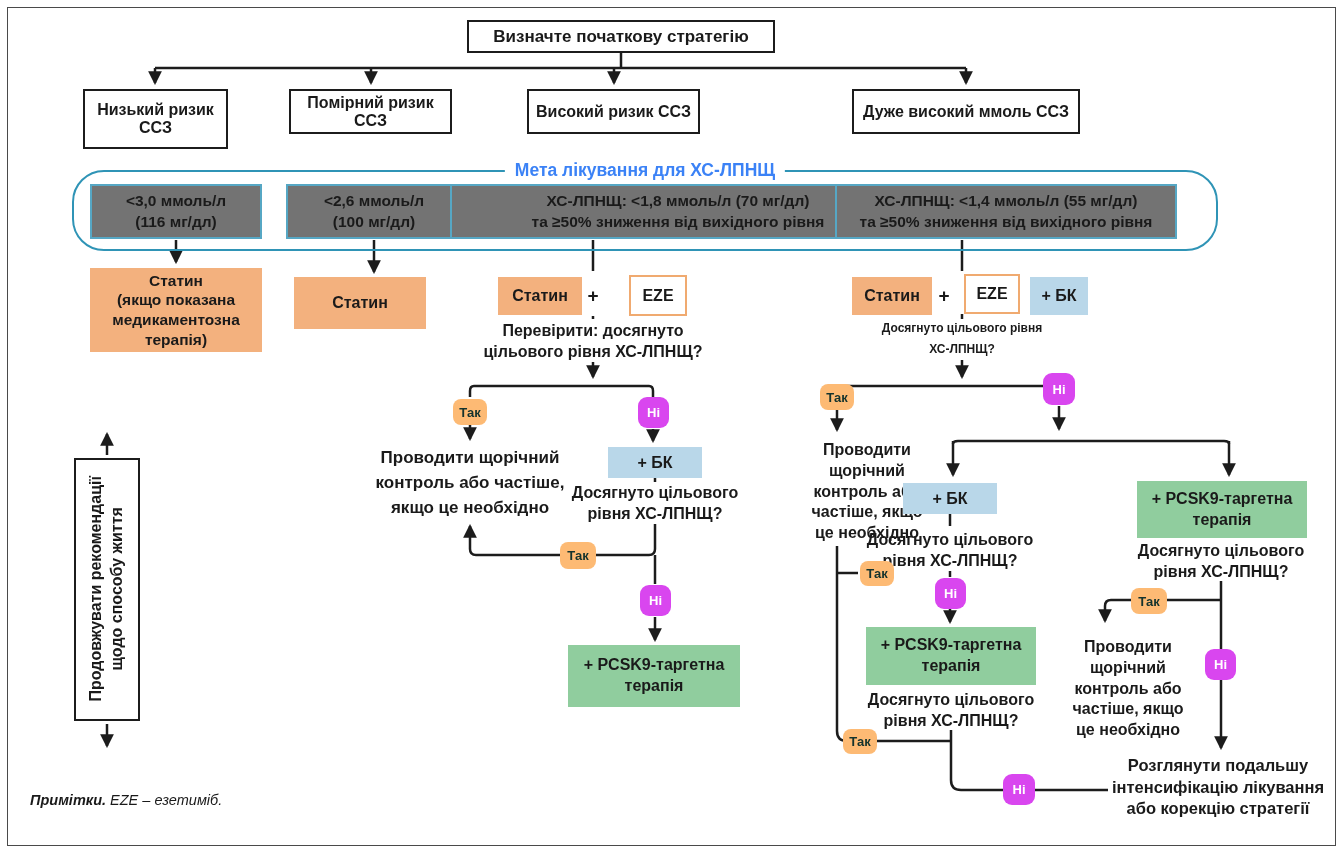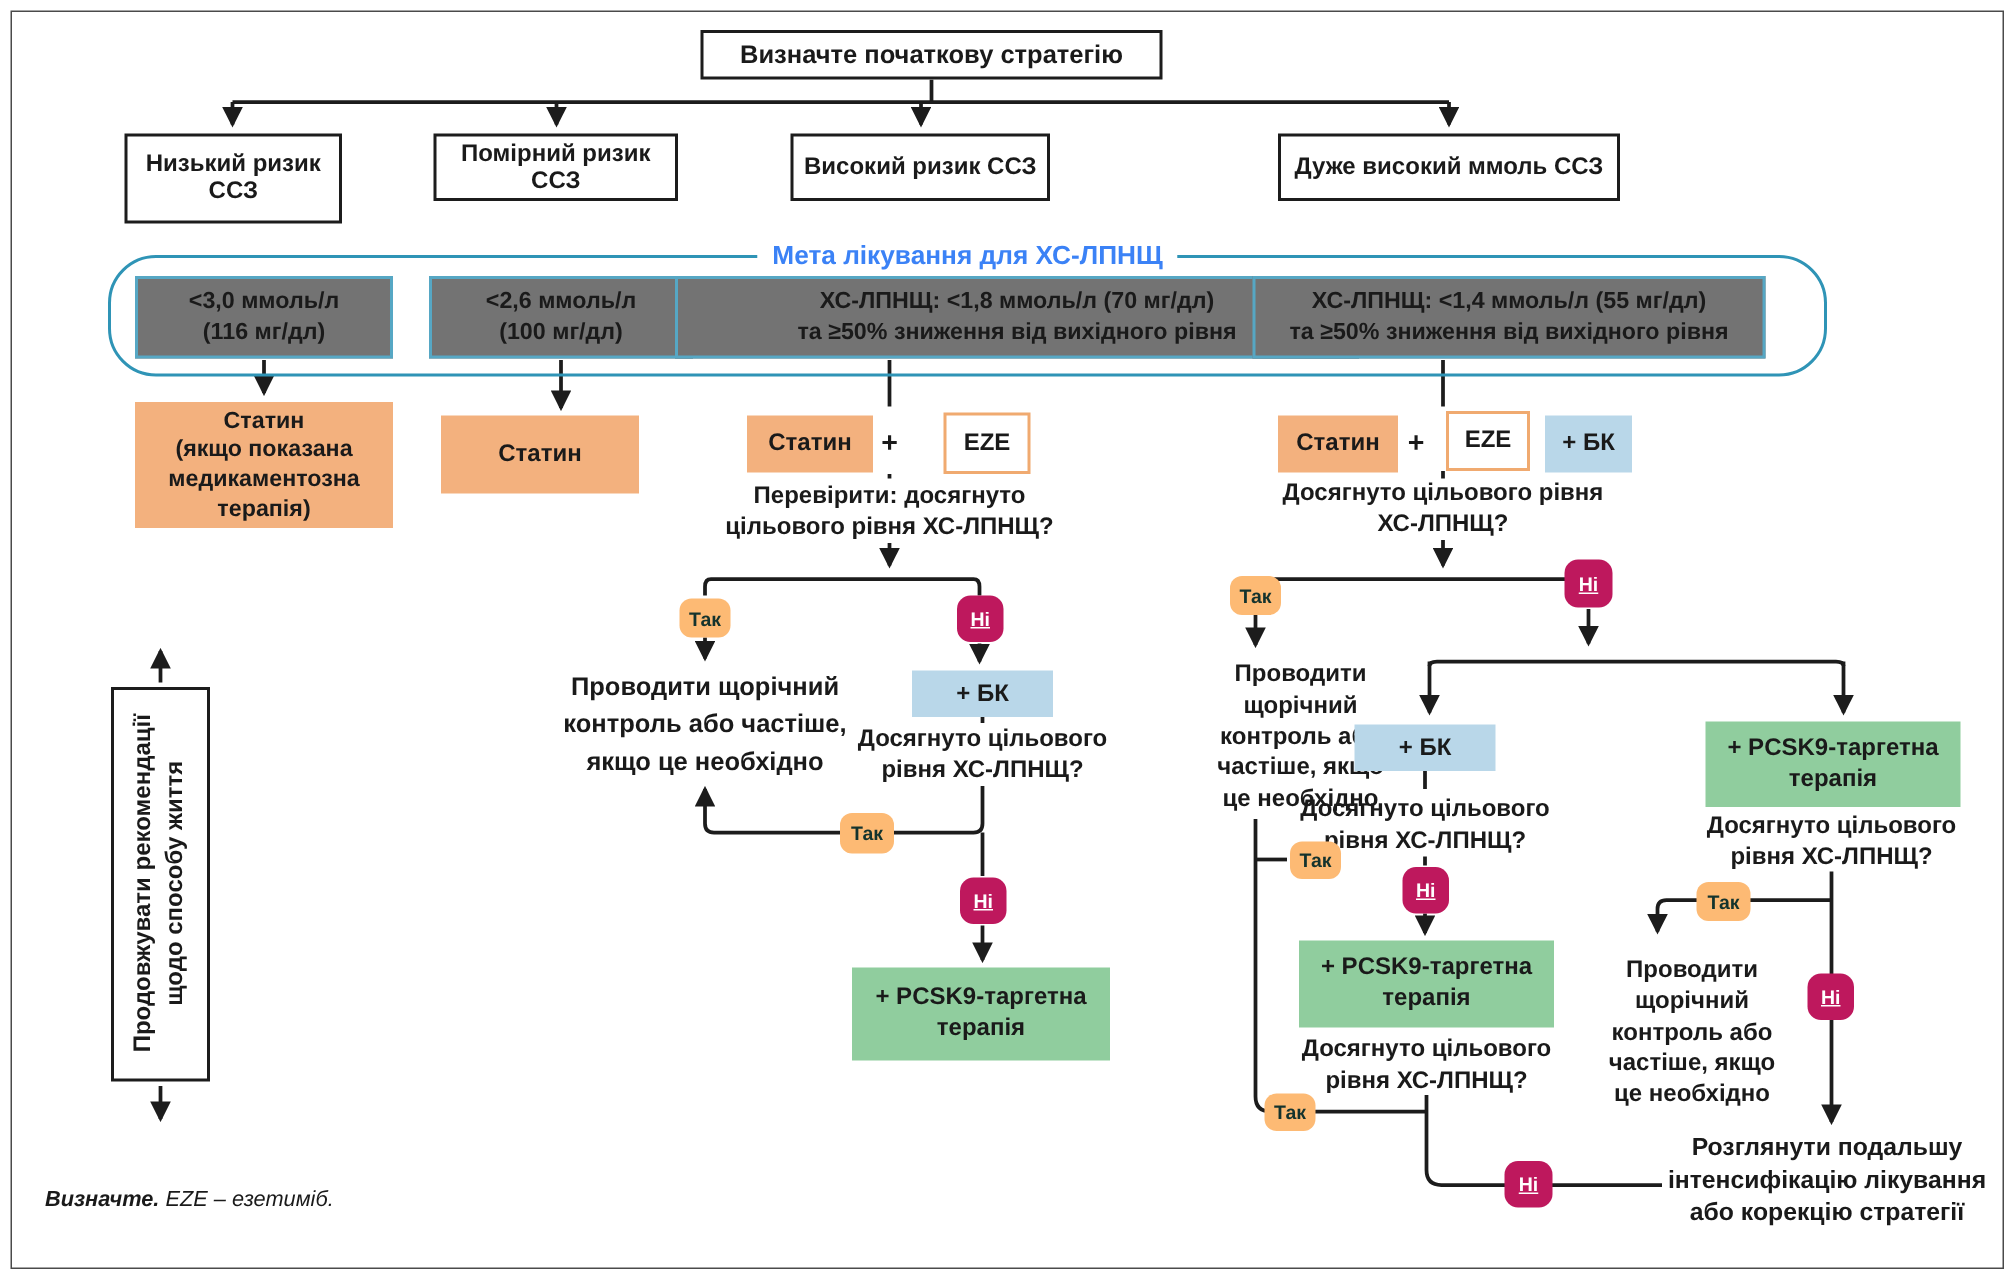--- a/index.html
+++ b/index.html
@@ -18,21 +18,21 @@
   .orange{background:#f3b17e;}
   .ezebox{background:#fff;border:2.5px solid #f0aa70;}
   .bluebox{background:#b9d7e9;}
   .greenbox{background:#90cd9e;}
   .txt{position:absolute;text-align:center;white-space:pre-line;font-weight:bold;z-index:1;}
   .badge{
     position:absolute;display:flex;align-items:center;justify-content:center;
     font-size:13px;font-weight:bold;z-index:2;
   }
   .badge-yes{background:#fdba74;color:#14332d;border-radius:8px;}
-  .badge-no{background:#be185d;color:#fff;border-radius:9px;text-decoration:underline;}
+  .badge-no{background:#d946ef;color:#fff;border-radius:9px;}
   .goal-container{position:absolute;left:72px;top:170px;width:1146px;height:81px;
     border:2.5px solid #2f94b6;border-radius:32px;box-sizing:border-box;z-index:0;}
   .goal-label{position:absolute;left:645px;top:160px;transform:translateX(-50%);
     background:#fff;padding:0 10px;font-size:17.5px;font-weight:bold;color:#3b82f6;z-index:1;white-space:nowrap;}
   .plus{font-size:19px;}
   .vtext{position:absolute;left:-18px;top:568px;width:250px;text-align:center;
     font-size:16px;font-weight:bold;line-height:1.3;transform:rotate(-90deg);z-index:1;white-space:pre-line;}
   .lifestyle-box{position:absolute;left:74px;top:458px;width:66px;height:263px;
     border:2.5px solid #1c1c1c;box-sizing:border-box;z-index:0;background:#fff;}
   .note{position:absolute;left:30px;top:792px;font-size:14.5px;z-index:1;}
@@ -137,21 +137,21 @@
 контроль або частіше,
 якщо це необхідно</div>
   <div class="bx bluebox" style="left:608px;top:447px;width:94px;height:31px;font-size:16px;">+ БК</div>
   <div class="txt" style="left:560px;top:482px;width:190px;font-size:16px;line-height:21px;">Досягнуто цільового
 рівня ХС-ЛПНЩ?</div>
   <div class="badge badge-yes" style="left:560px;top:542px;width:36px;height:27px;">Так</div>
   <div class="badge badge-no" style="left:640px;top:585px;width:31px;height:31px;">Ні</div>
   <div class="bx greenbox" style="left:568px;top:645px;width:172px;height:62px;font-size:16px;line-height:1.3;">+ PCSK9-таргетна
 терапія</div>
 
-  <div class="txt" style="left:837px;top:318px;width:250px;font-size:16px;line-height:21px;">Досягнуто цільового рівня
+  <div class="txt" style="left:837px;top:318px;width:250px;font-size:12px;line-height:21px;">Досягнуто цільового рівня
 ХС-ЛПНЩ?</div>
   <div class="badge badge-yes" style="left:820px;top:384px;width:34px;height:26px;">Так</div>
   <div class="badge badge-no" style="left:1043px;top:373px;width:32px;height:32px;">Ні</div>
   <div class="txt" style="left:792px;top:440px;width:150px;font-size:16px;line-height:20.8px;">Проводити
 щорічний
 контроль або
 частіше, якщо
 це необхідно</div>
 
   <div class="bx bluebox" style="left:903px;top:483px;width:94px;height:31px;font-size:16px;">+ БК</div>
@@ -179,16 +179,16 @@
 це необхідно</div>
   <div class="txt" style="left:1093px;top:755px;width:250px;font-size:16.5px;line-height:21.5px;">Розглянути подальшу
 інтенсифікацію лікування
 або корекцію стратегії</div>
 
   <div class="lifestyle-box"></div>
   <div class="vtext">Продовжувати рекомендації
 щодо способу життя</div>
 
   <div class="note">
-    <b>Визначте.</b>
+    <b>Примітки.</b>
     <i>EZE – езетиміб.</i>
   </div>
 </div>
 
 </body></html>

